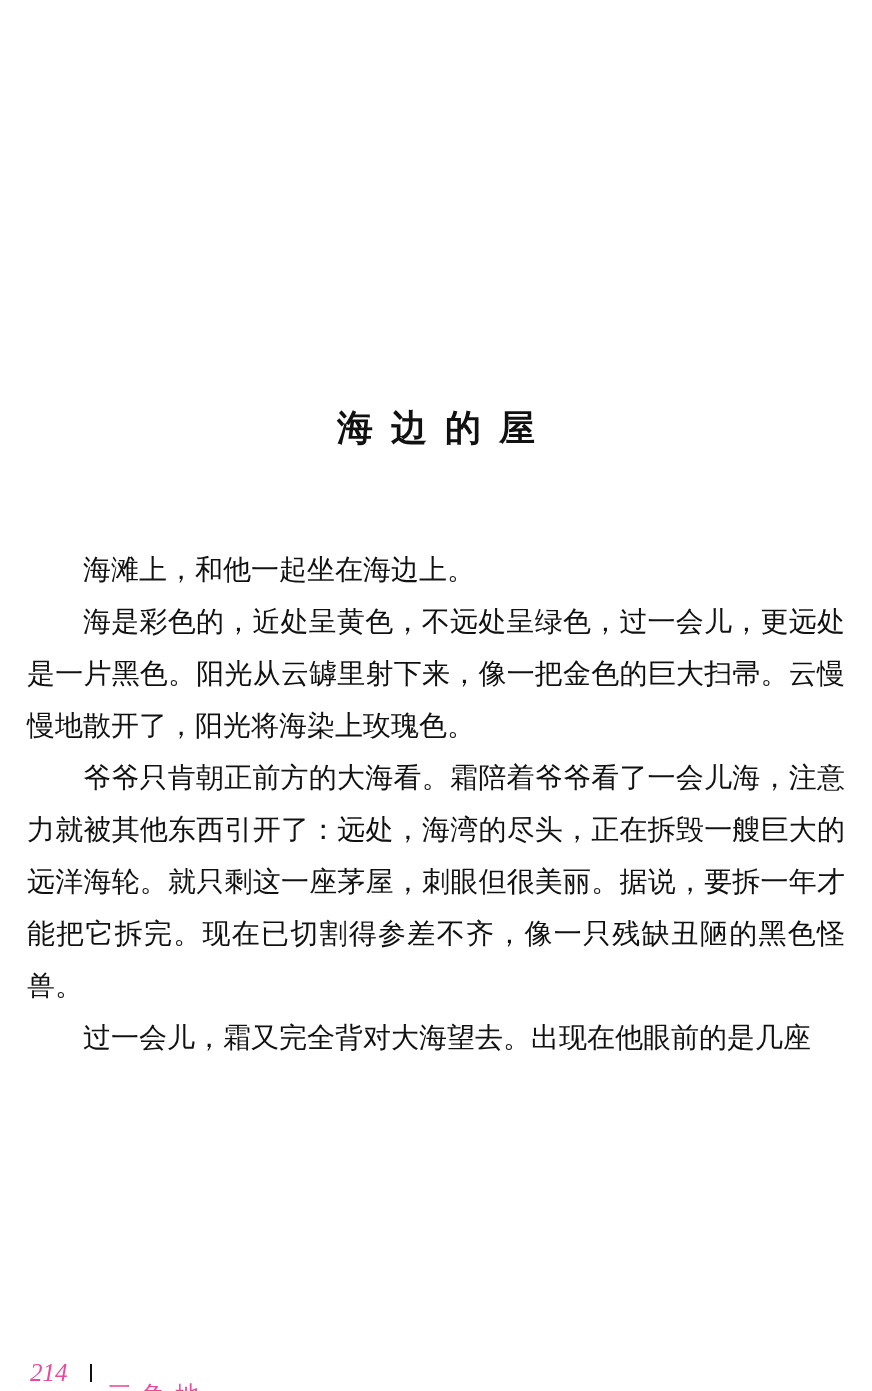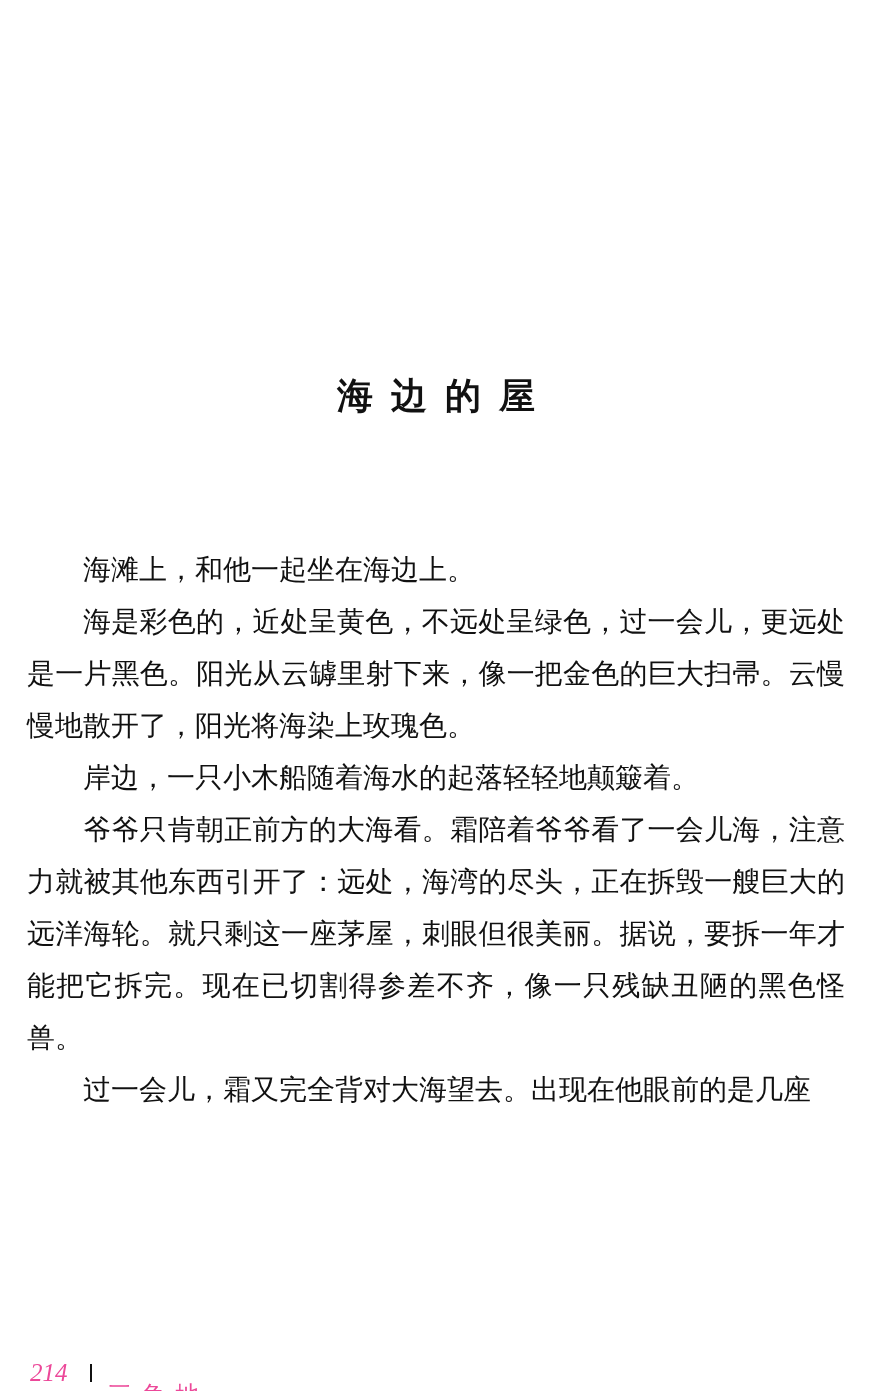--- a/index.html
+++ b/index.html
@@ -1,33 +1,32 @@
 <!DOCTYPE html>
 <html><head>
 <meta charset="utf-8">
 <style>
   html, body { margin: 0; padding: 0; background: #ffffff; }
   body { width: 872px; height: 1391px; position: relative; overflow: hidden; font-family: "DejaVu Serif", "Liberation Serif", serif; color: #111; }
-  .title { position: absolute; top: 372px; left: 0; width: 872px; text-align: center; font-family: "DejaVu Sans", "Liberation Sans", sans-serif; font-weight: bold; font-size: 36px; letter-spacing: 18px; padding-left: 18px; box-sizing: border-box; color: #111; }
+  .title { position: absolute; top: 404px; left: 0; width: 872px; text-align: center; font-family: "DejaVu Sans", "Liberation Sans", sans-serif; font-weight: bold; font-size: 36px; letter-spacing: 18px; padding-left: 18px; box-sizing: border-box; color: #111; }
   .body-text { position: absolute; top: 544px; left: 27px; width: 818px; }
   .para { margin: 0; font-size: 28px; line-height: 52px; text-indent: 56px; text-align: justify; letter-spacing: 0px; }
   .footer { position: absolute; top: 1335px; left: 30px; display: flex; align-items: center; font-size: 22px; color: #ec4899; }
   .page-num { font-family: "Liberation Serif", serif; font-style: italic; font-size: 25px; }
   .sep { display: inline-block; width: 2px; height: 18px; background: #111; margin: 0 16px 0 22px; }
   .running-title { font-family: "DejaVu Sans", "Liberation Sans", sans-serif; font-size: 24px; letter-spacing: 10px; margin-top: 44px; }
 </style>
 </head>
 <body>
 
 <div class="title">海边的屋</div>
 
 <div class="body-text">
   <p class="para">海滩上，和他一起坐在海边上。</p>
   <p class="para">海是彩色的，近处呈黄色，不远处呈绿色，过一会儿，更远处是一片黑色。阳光从云罅里射下来，像一把金色的巨大扫帚。云慢慢地散开了，阳光将海染上玫瑰色。</p>
-  <p class="para">岸边，一只小木船随着海水的起落轻轻地颠簸着。</p>
   <p class="para">爷爷只肯朝正前方的大海看。霜陪着爷爷看了一会儿海，注意力就被其他东西引开了：远处，海湾的尽头，正在拆毁一艘巨大的远洋海轮。就只剩这一座茅屋，刺眼但很美丽。据说，要拆一年才能把它拆完。现在已切割得参差不齐，像一只残缺丑陋的黑色怪兽。</p>
   <p class="para">过一会儿，霜又完全背对大海望去。出现在他眼前的是几座</p>
 </div>
 
 <div class="footer">
   <span class="page-num">214</span>
   <span class="sep"></span>
   <span class="running-title">三角地</span>
 </div>
 

